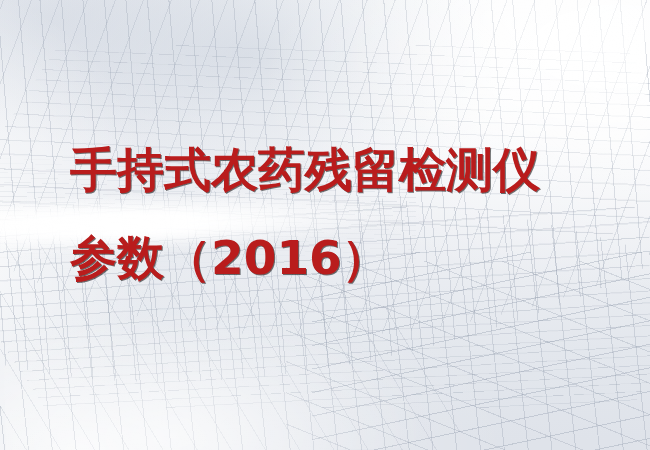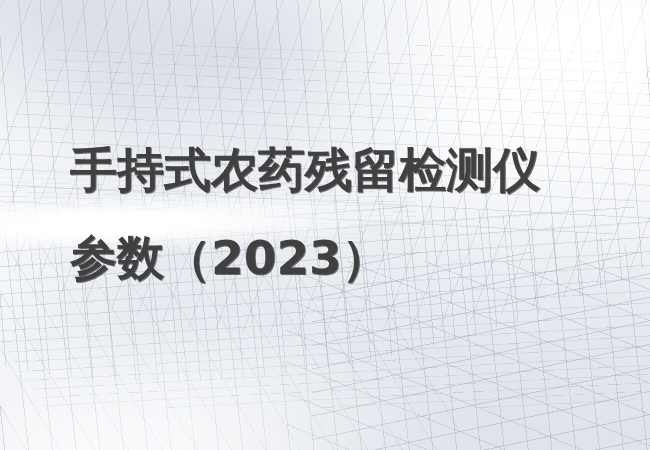--- a/index.html
+++ b/index.html
@@ -174,21 +174,21 @@
     position:absolute;
     left:70px;
     top:126px;
     width:560px;
   }
   .title-line{
     font-family:"DejaVu Sans","Liberation Sans",sans-serif;
     font-weight:bold;
     font-size:47px;
     line-height:88px;
-    color:#404040;
+    color:#b91c1c;
     letter-spacing:0px;
     white-space:nowrap;
     text-shadow:1px 1px 0 rgba(0,0,0,.55);
   }
 </style>
 </head>
 <body>
 
 <div id="slide">
 
@@ -203,16 +203,16 @@
   <div class="mesh mesh-bot-vert2"></div>
   <div class="mesh mesh-br-a"></div>
   <div class="mesh mesh-br-b"></div>
   <div class="mesh mesh-haze"></div>
 
   <div class="bg-layer bg-veil"></div>
   <div class="bg-layer bg-streak"></div>
 
   <div class="title-block">
     <div class="title-line">手持式农药残留检测仪</div>
-    <div class="title-line">参数（2023）</div>
+    <div class="title-line">参数（2016）</div>
   </div>
 
 </div>
 
 </body></html>

